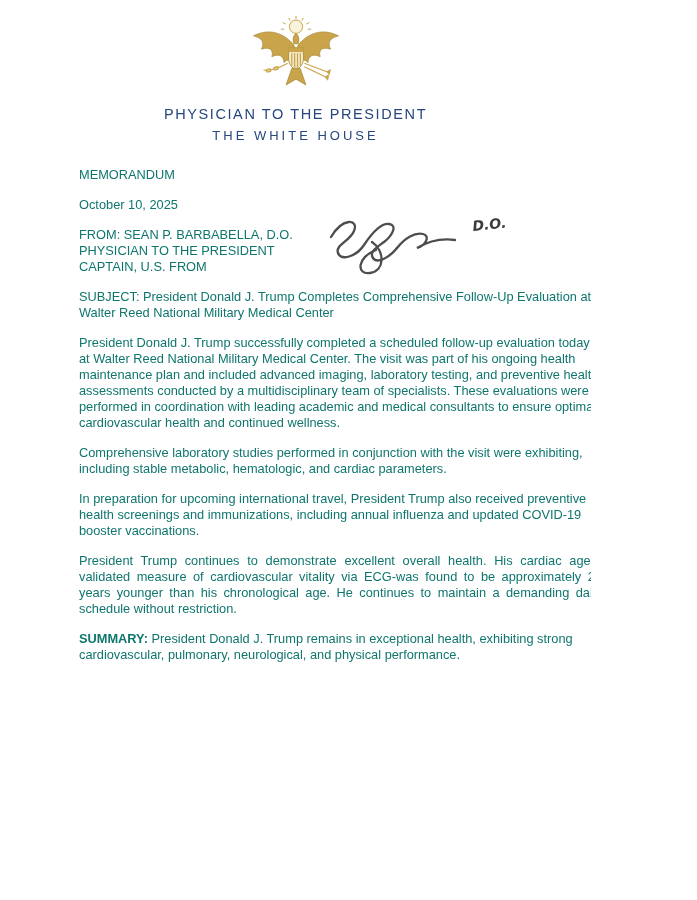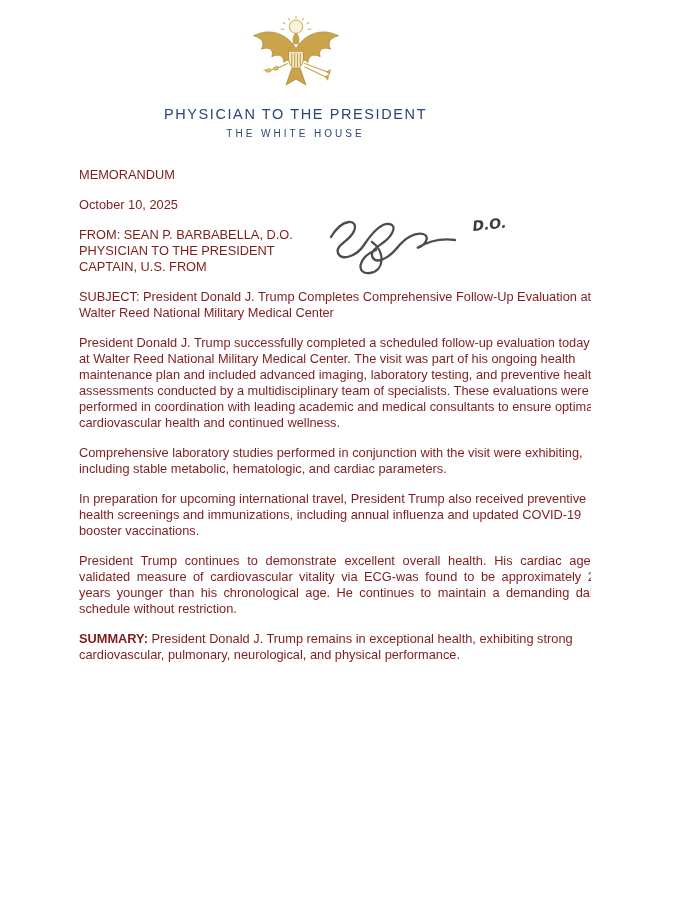--- a/index.html
+++ b/index.html
@@ -30,33 +30,33 @@
   }
   .lh-title {
     margin-top: 4px;
     font-size: 14.5px;
     letter-spacing: 1.6px;
     color: #27477e;
     font-weight: 400;
   }
   .lh-subtitle {
     margin-top: 6px;
-    font-size: 10px;
+    font-size: 13px;
     letter-spacing: 3px;
     color: #27477e;
     font-weight: 400;
   }
   .letter-body {
     position: absolute;
     top: 167px;
     left: 79px;
     width: 523px;
     font-size: 12.8px;
     line-height: 16px;
-    color: #7f1d1d;
+    color: #0f766e;
   }
   .block { margin: 0 0 14px 0; }
   .from-block { position: relative; }
   .signature-wrap {
     position: absolute;
     left: 246px;
     top: -14px;
     width: 190px;
     height: 62px;
     pointer-events: none;

